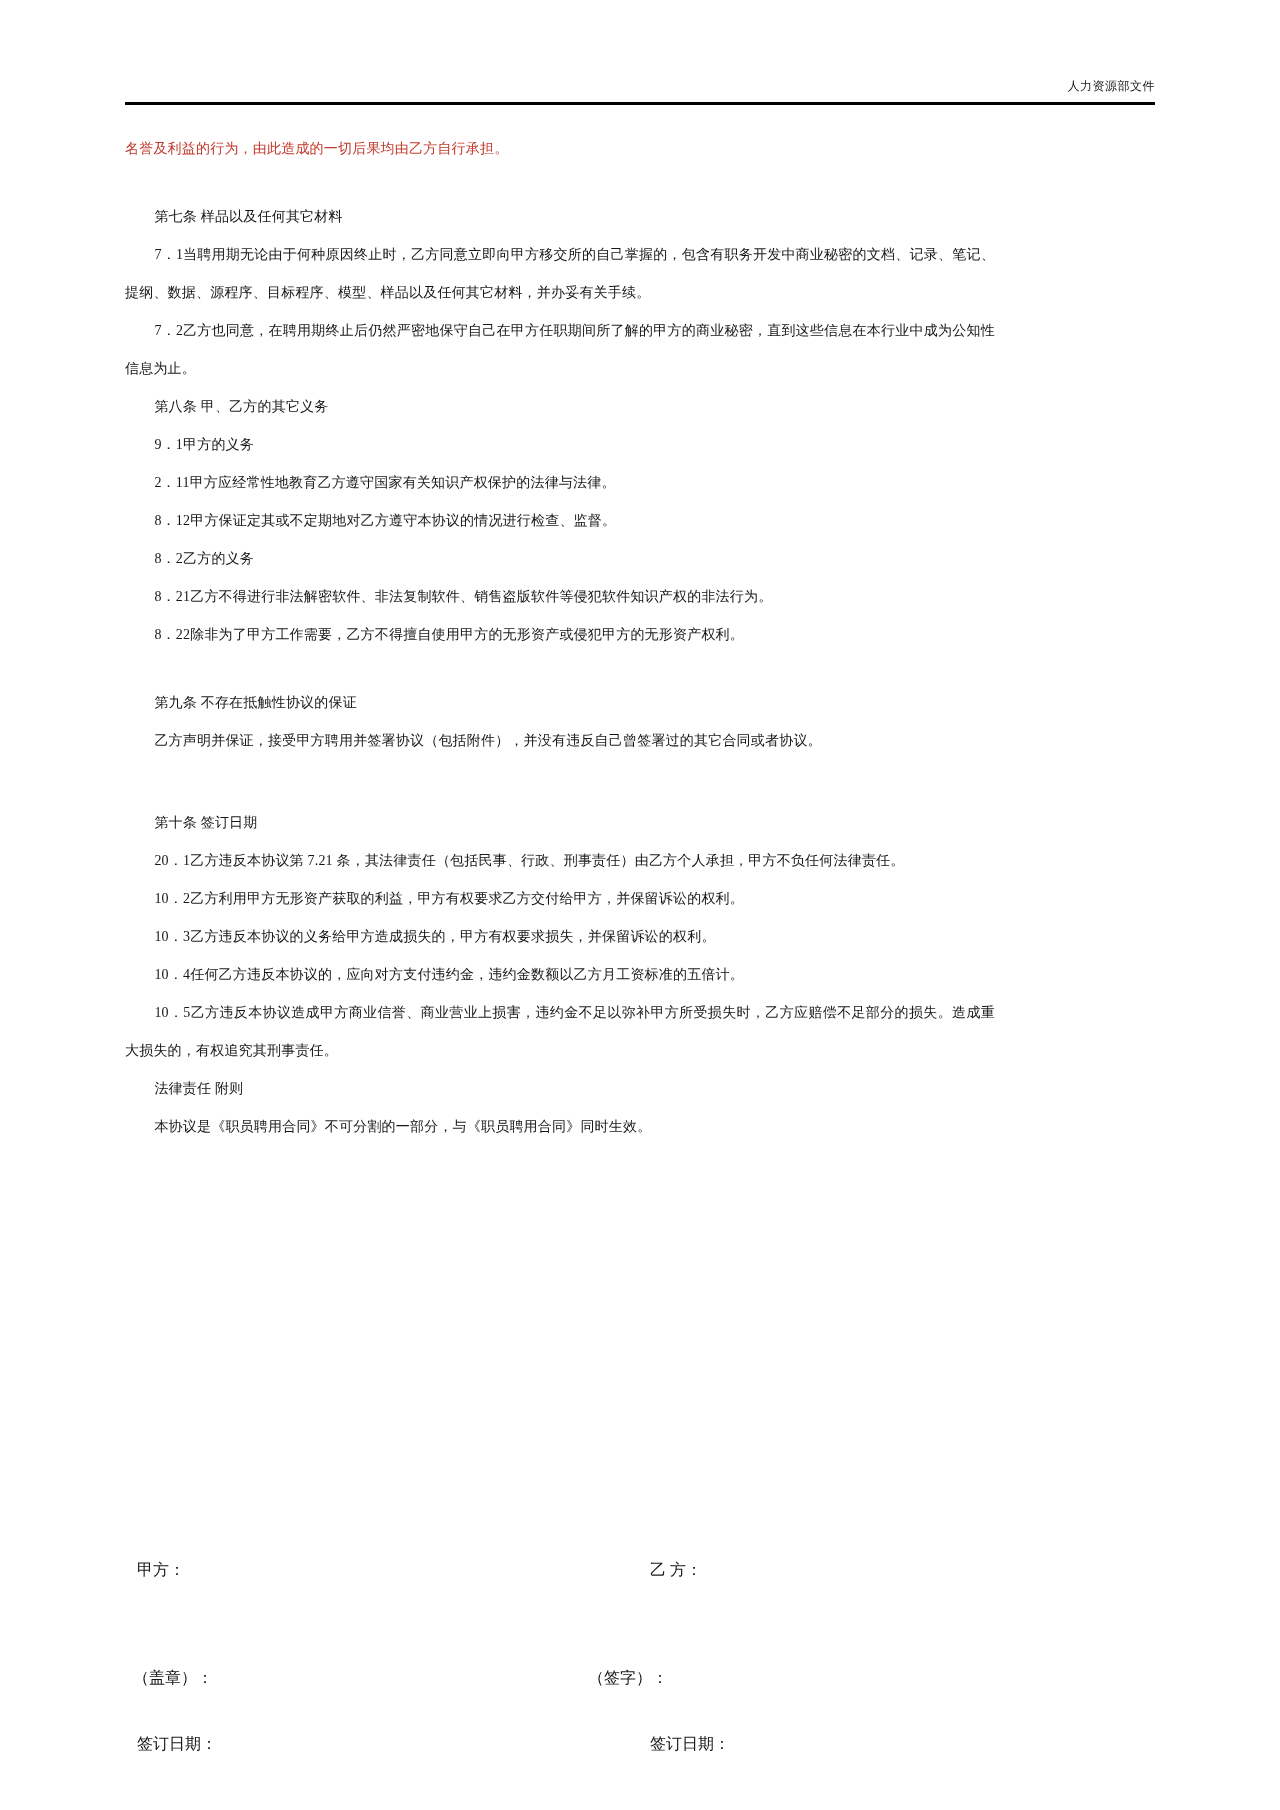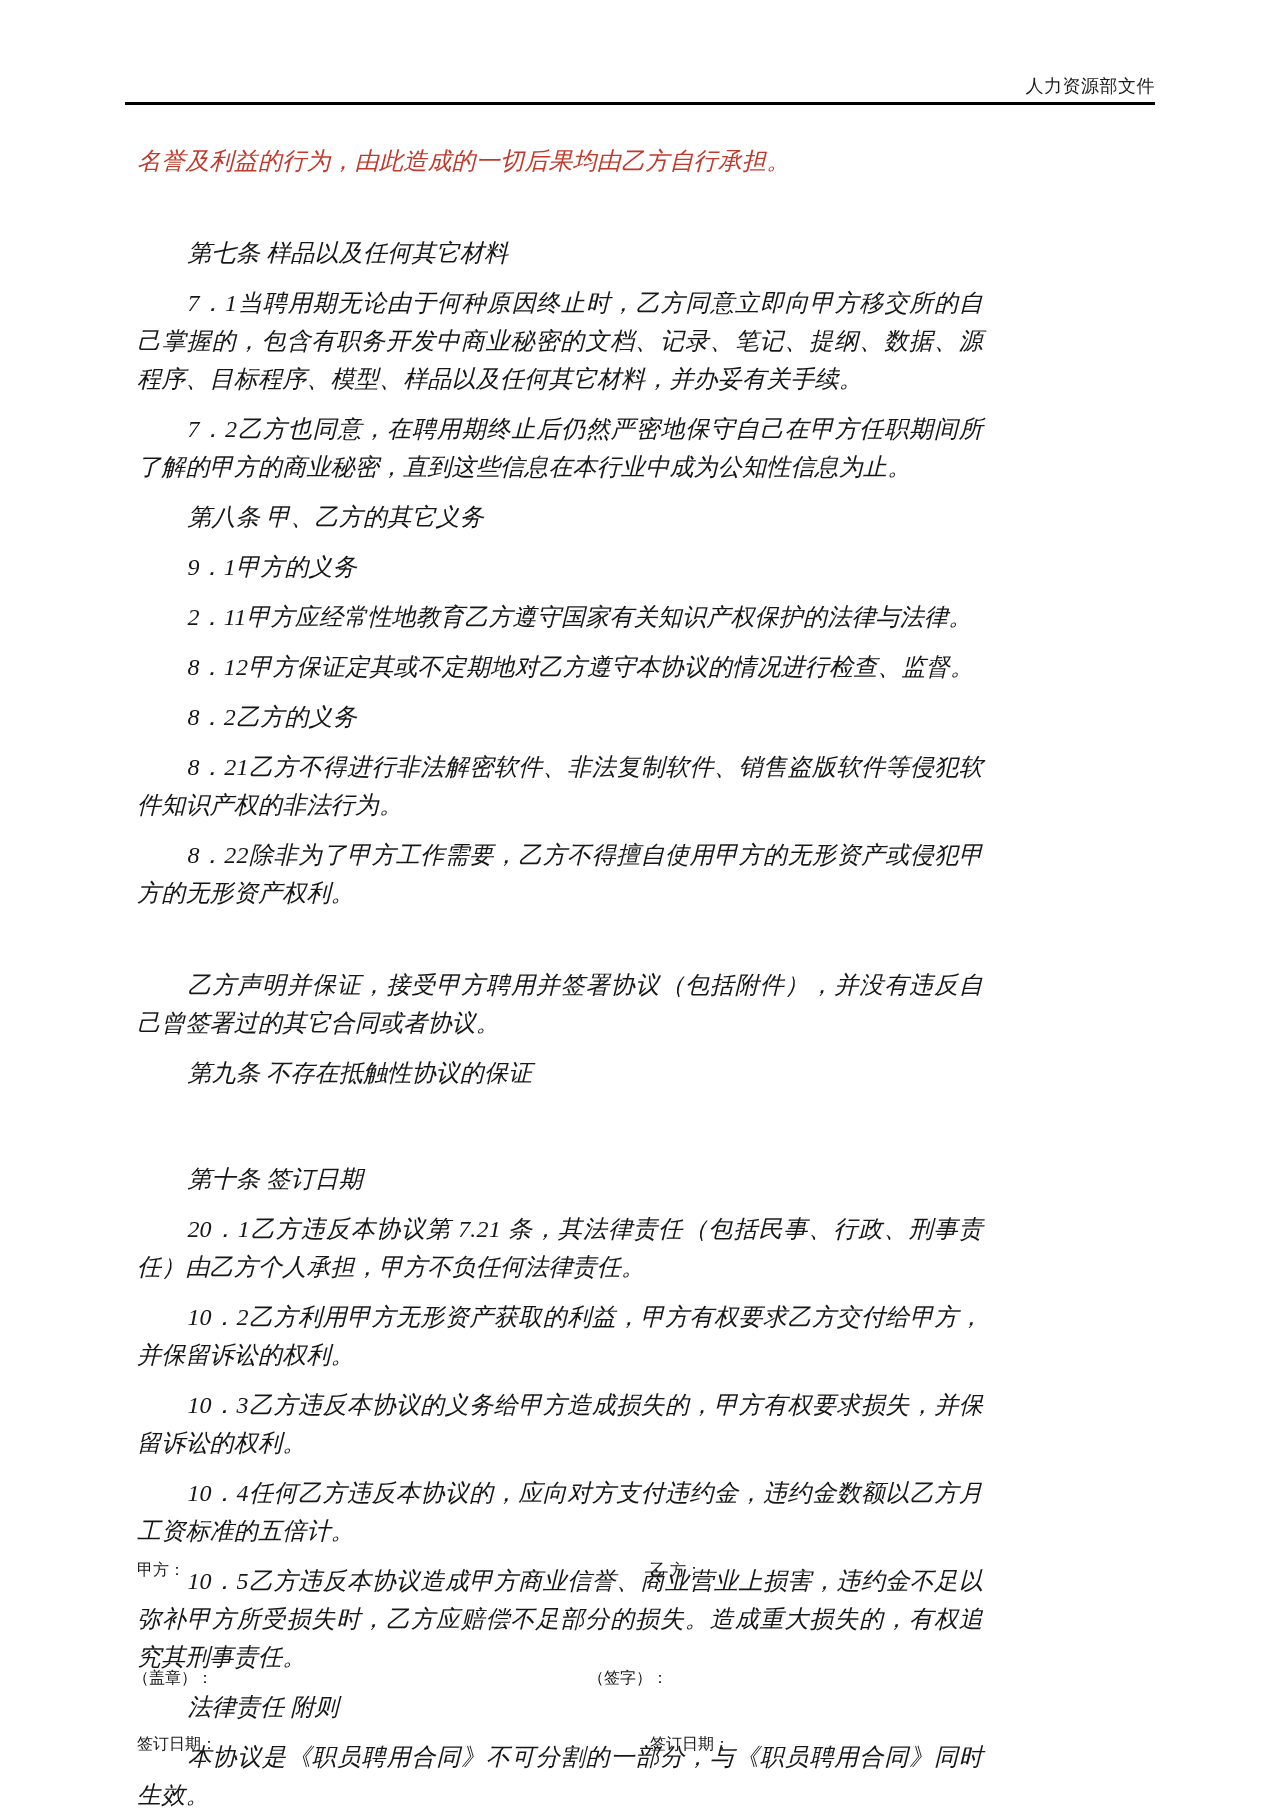--- a/index.html
+++ b/index.html
@@ -23,21 +23,21 @@
   
   .header {
     position: absolute;
     left: 125px;
     right: 125px;
     top: 74px;
     height: 34px;
   }
   .header-title {
     text-align: right;
-    font-size: 18px;
+    font-size: 12px;
     line-height: 24px;
     letter-spacing: 0.5px;
     color: #1a1a1a;
     font-family: "Liberation Serif", "DejaVu Serif", serif;
   }
   .header-rule {
     position: absolute;
     left: 0;
     right: 0;
     top: 28px;
@@ -47,28 +47,27 @@
     box-sizing: border-box;
   }
   
   .content {
     position: absolute;
     left: 125px;
     top: 130px;
     width: 870px;
   }
   .p {
-    font-size: 24px;
+    font-size: 14px;
     line-height: 38px;
     text-align: justify;
     text-justify: inter-ideograph;
-    margin: 12px;
+    margin: 0;
     color: #161616;
     letter-spacing: 0.2px;
-    font-style: italic;
   }
   .p.red {
     color: #c0392b;
   }
   .indent {
     text-indent: 2.1em;
   }
   .gap-md { height: 30px; }
   .gap-lg { height: 44px; }
   
@@ -121,22 +120,22 @@
     <p class="p indent">第八条  甲、乙方的其它义务</p>
     <p class="p indent">9．1甲方的义务</p>
     <p class="p indent">2．11甲方应经常性地教育乙方遵守国家有关知识产权保护的法律与法律。</p>
     <p class="p indent">8．12甲方保证定其或不定期地对乙方遵守本协议的情况进行检查、监督。</p>
     <p class="p indent">8．2乙方的义务</p>
     <p class="p indent">8．21乙方不得进行非法解密软件、非法复制软件、销售盗版软件等侵犯软件知识产权的非法行为。</p>
     <p class="p indent">8．22除非为了甲方工作需要，乙方不得擅自使用甲方的无形资产或侵犯甲方的无形资产权利。</p>
 
     <div class="gap-md"></div>
 
+    <p class="p indent">第九条  不存在抵触性协议的保证</p>
     <p class="p indent">乙方声明并保证，接受甲方聘用并签署协议（包括附件），并没有违反自己曾签署过的其它合同或者协议。</p>
-    <p class="p indent">第九条  不存在抵触性协议的保证</p>
 
     <div class="gap-lg"></div>
 
     <p class="p indent">第十条  签订日期</p>
     <p class="p indent">20．1乙方违反本协议第 7.21 条，其法律责任（包括民事、行政、刑事责任）由乙方个人承担，甲方不负任何法律责任。</p>
     <p class="p indent">10．2乙方利用甲方无形资产获取的利益，甲方有权要求乙方交付给甲方，并保留诉讼的权利。</p>
     <p class="p indent">10．3乙方违反本协议的义务给甲方造成损失的，甲方有权要求损失，并保留诉讼的权利。</p>
     <p class="p indent">10．4任何乙方违反本协议的，应向对方支付违约金，违约金数额以乙方月工资标准的五倍计。</p>
     <p class="p indent">10．5乙方违反本协议造成甲方商业信誉、商业营业上损害，违约金不足以弥补甲方所受损失时，乙方应赔偿不足部分的损失。造成重大损失的，有权追究其刑事责任。</p>
 

